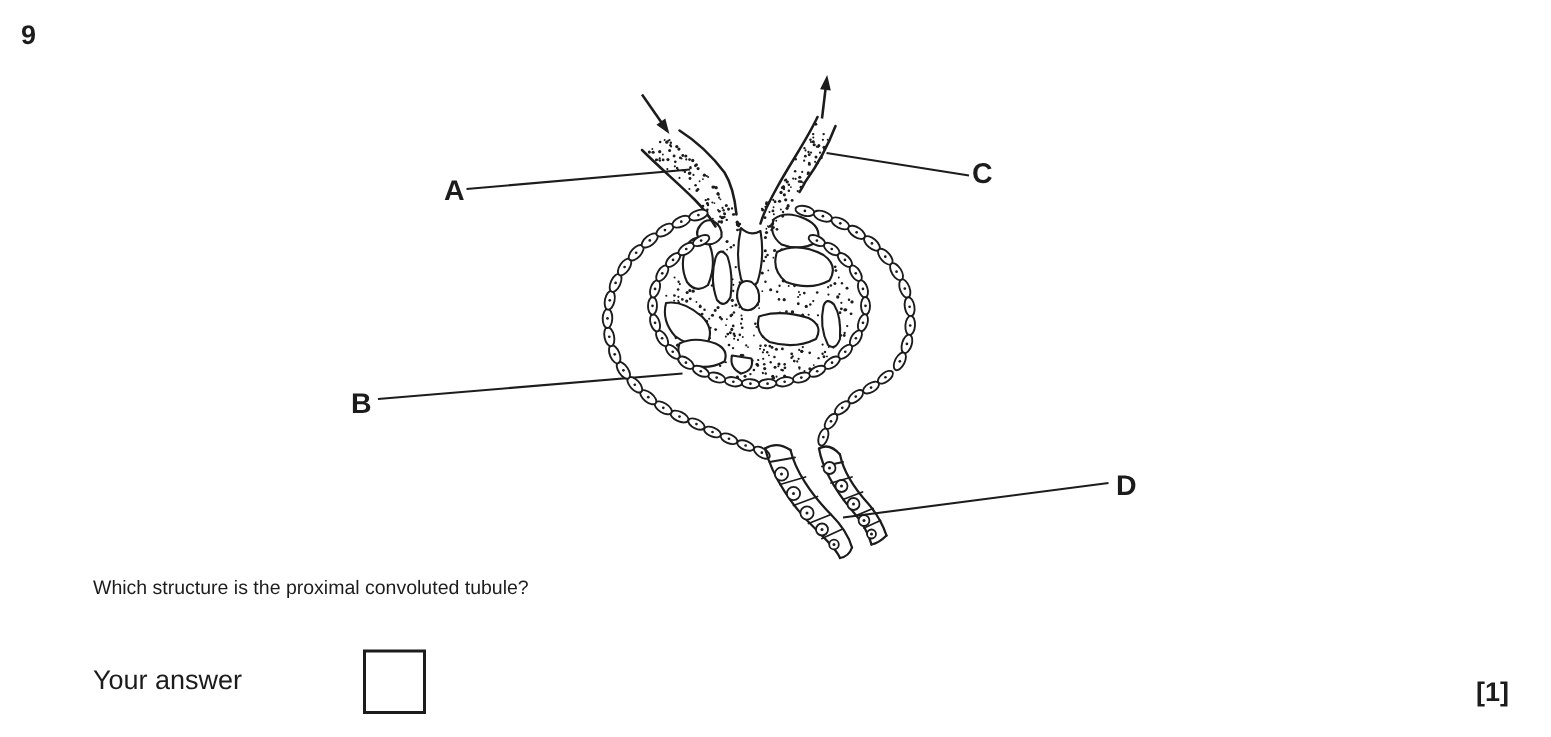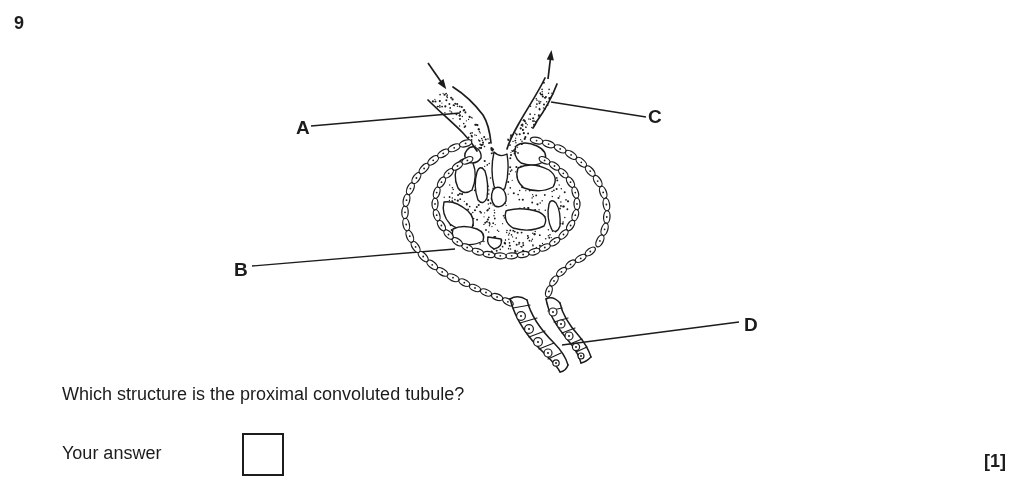--- a/index.html
+++ b/index.html
@@ -7,21 +7,21 @@
     position:relative;
     width:1034px;height:491px;
     background:#ffffff;
     font-family:"Liberation Sans", sans-serif;
     color:#1c1c1c;
     overflow:hidden;
   }
   .abs{position:absolute;}
   .qnum{left:14px;top:13px;font-size:18px;font-weight:bold;}
   .qstem{left:48px;top:13px;font-size:18px;}
-  .qprompt{left:62px;top:384px;font-size:18px;}
+  .qprompt{left:62px;top:384px;font-size:13px;}
   .answer-label{left:62px;top:443px;font-size:18px;text-align:right;}
   .answer-box{
     left:242px;top:433px;width:42px;height:43px;
     border:2px solid #1c1c1c;background:#fff;box-sizing:border-box;
   }
   .marks{left:984px;top:451px;font-size:18px;font-weight:bold;}
   .dlabel{font-size:19px;font-weight:bold;}
   .dlabel.a{left:296px;top:117px;}
   .dlabel.b{left:234px;top:259px;}
   .dlabel.c{left:648px;top:106px;}

